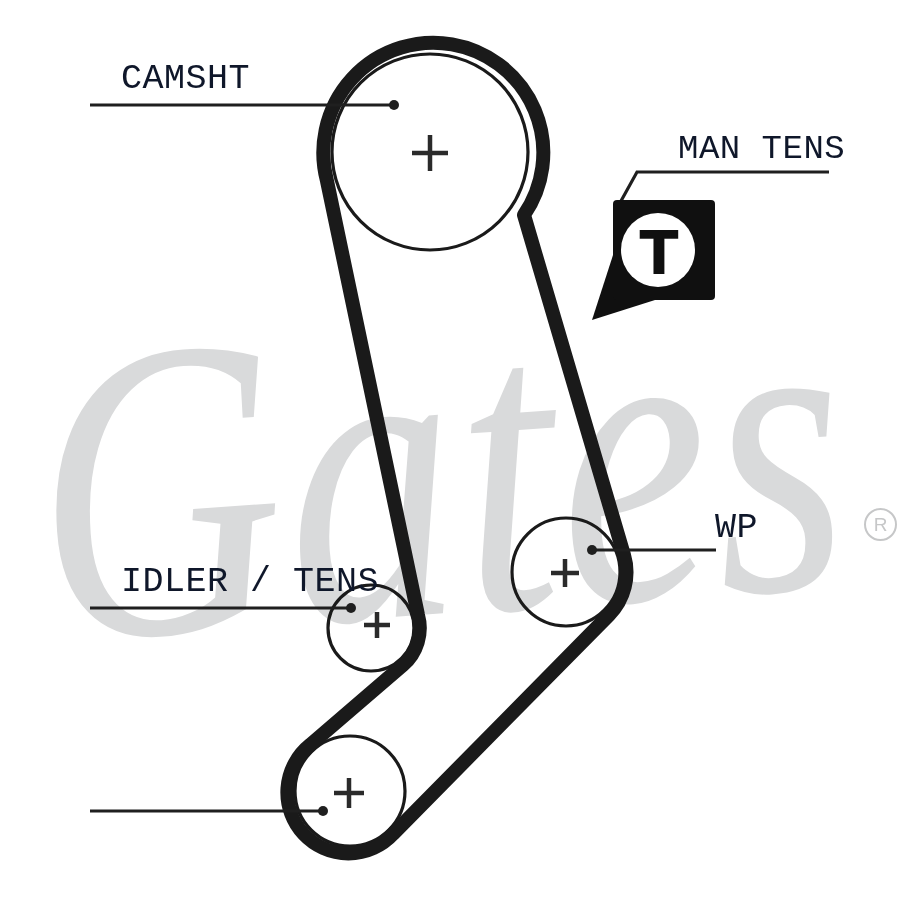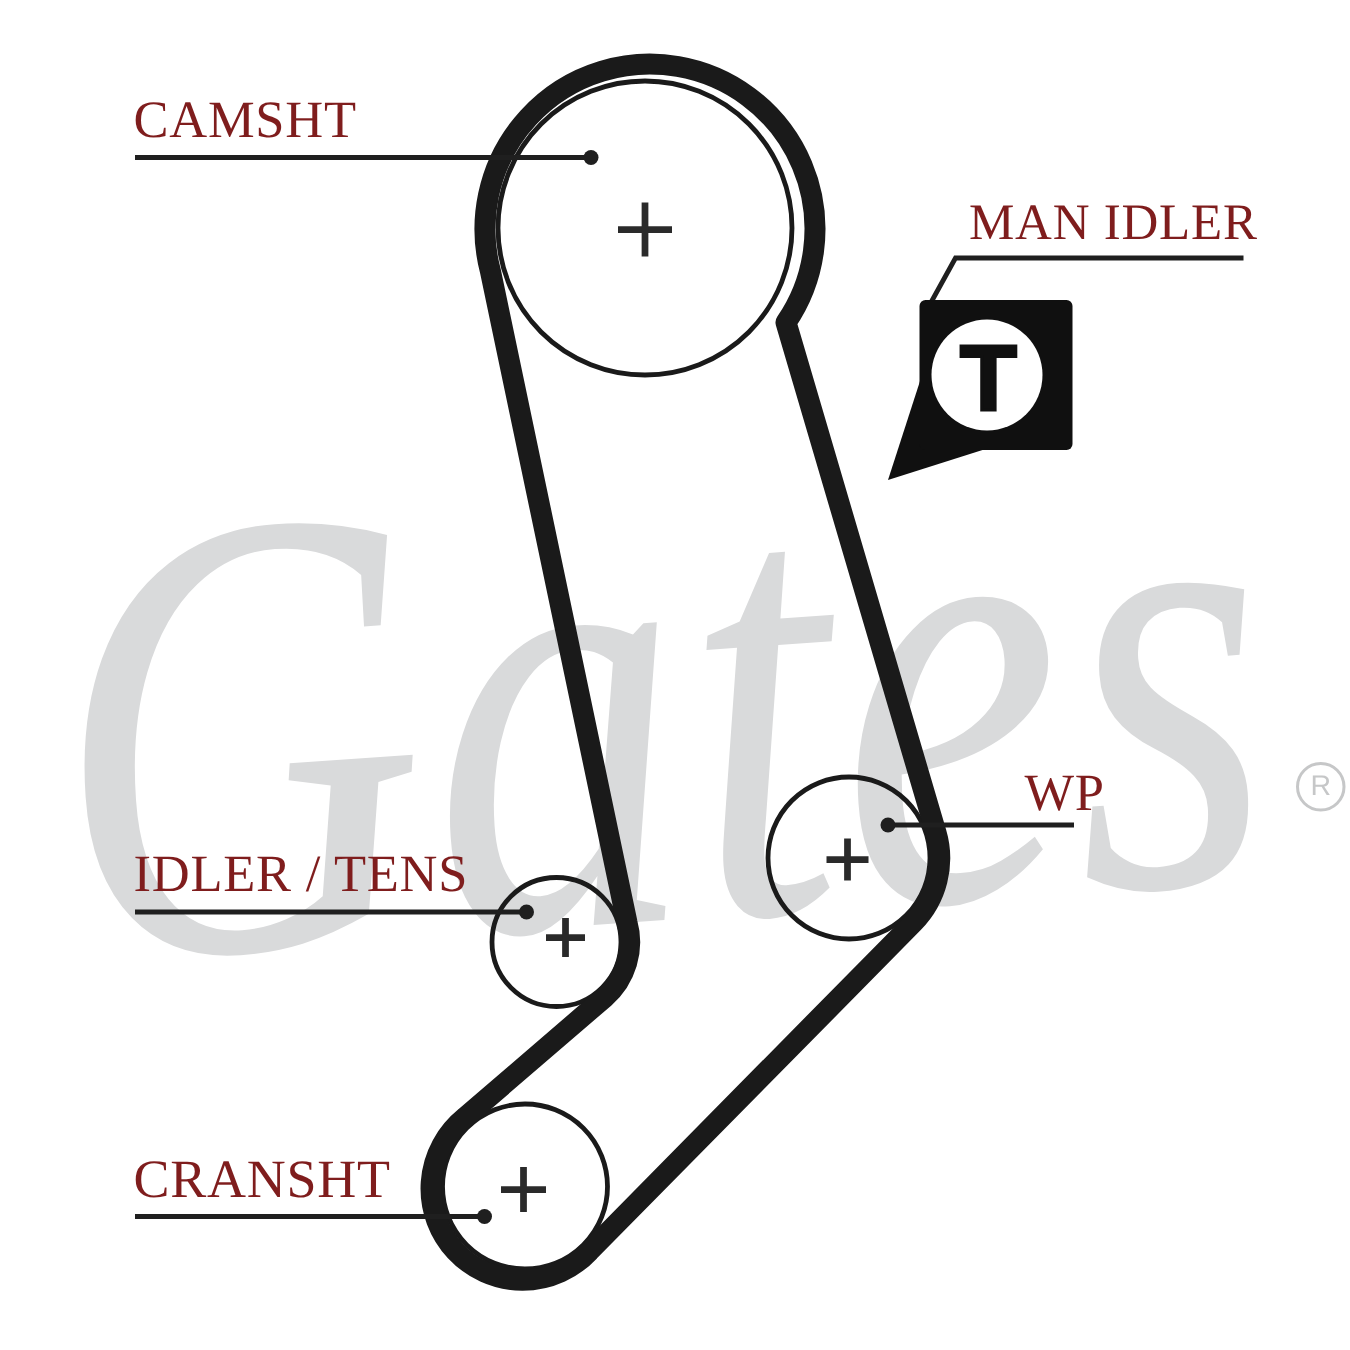--- a/index.html
+++ b/index.html
@@ -11,23 +11,23 @@
              font-family:"Liberation Serif",serif;font-style:italic;font-size:340px;
              letter-spacing:4px;transform:rotate(-4deg) scaleY(1.25);z-index:1;
              user-select:none;}
   .regmark{position:absolute;left:864px;top:508px;width:29px;height:29px;
            border:2.5px solid #c6c7c8;border-radius:50%;color:#c6c7c8;
            font-size:19px;line-height:29px;text-align:center;
            font-family:"Liberation Sans",sans-serif;z-index:1;}
   
   svg#diagram{position:absolute;left:0;top:0;z-index:2;}
   
-  .label{position:absolute;z-index:3;color:#7f1d1d;font-size:35px;
-         font-family:Liberation Serif, serif;letter-spacing:0.5px;
-         white-space:nowrap;line-height:1;}
+  .label{position:absolute;z-index:3;color:#0f172a;font-size:35px;
+         font-family:Liberation Mono, monospace;letter-spacing:0.5px;
+         white-space:nowrap;line-height:1;margin-left:32px;}
   .lbl-camsht{left:89px;top:62px;}
   .lbl-mantens{left:646px;top:132px;font-size:34px;}
   .lbl-wp{left:683px;top:511px;}
   .lbl-idler{left:89px;top:565px;text-align:center;}
   .lbl-cransht{left:89px;top:768px;font-size:36px;}
 </style>
 </head>
 <body>
 
 <div id="stage">
@@ -91,18 +91,17 @@
 
     <g>
       <polygon points="614,252 592,320 655,300" fill="#101010"></polygon>
       <rect x="613" y="200" width="102" height="100" rx="4" fill="#101010"></rect>
       <circle cx="658" cy="250" r="37" fill="#ffffff"></circle>
       <text x="659" y="273" text-anchor="middle" font-family="Liberation Sans, sans-serif" font-size="62" font-weight="700" fill="#101010" stroke="#101010" stroke-width="2">T</text>
     </g>
   </svg>
 
   <div class="label lbl-camsht">CAMSHT</div>
-  <div class="label lbl-mantens">MAN IDLER</div>
+  <div class="label lbl-mantens">MAN TENS</div>
   <div class="label lbl-wp">WP</div>
   <div class="label lbl-idler">IDLER / TENS</div>
-  <div class="label lbl-cransht">CRANSHT</div>
 
 </div>
 
 </body></html>

